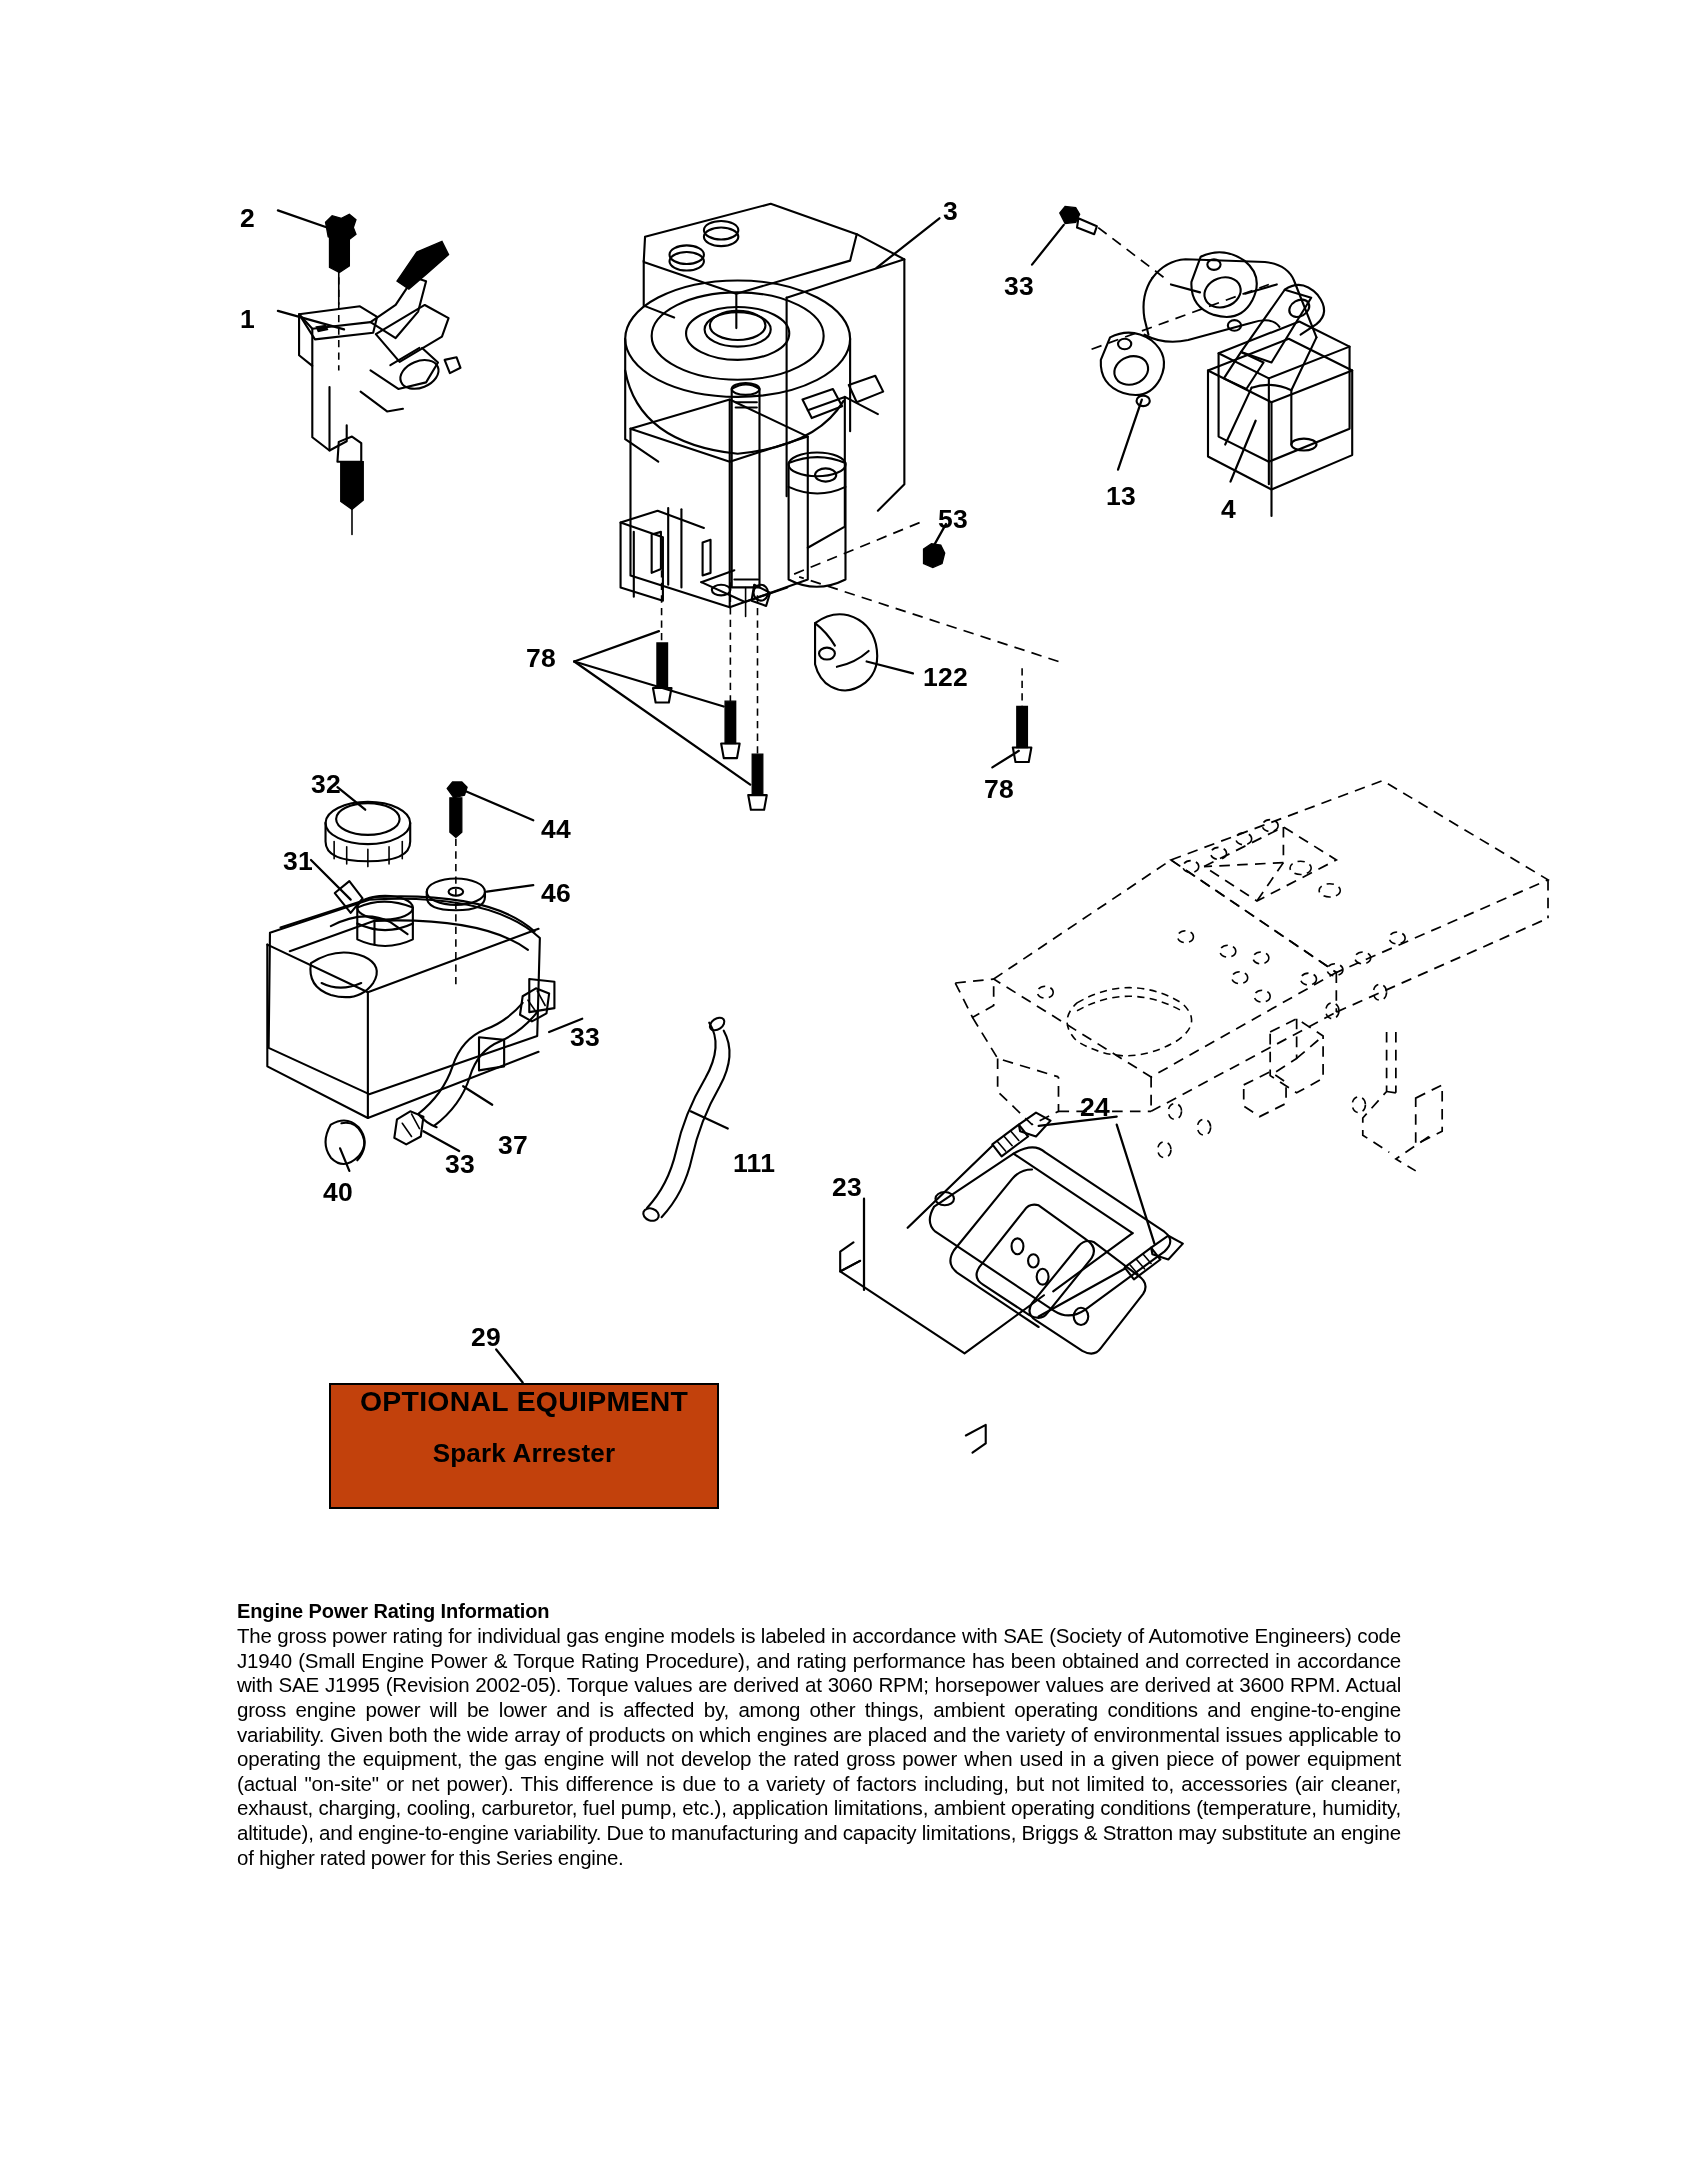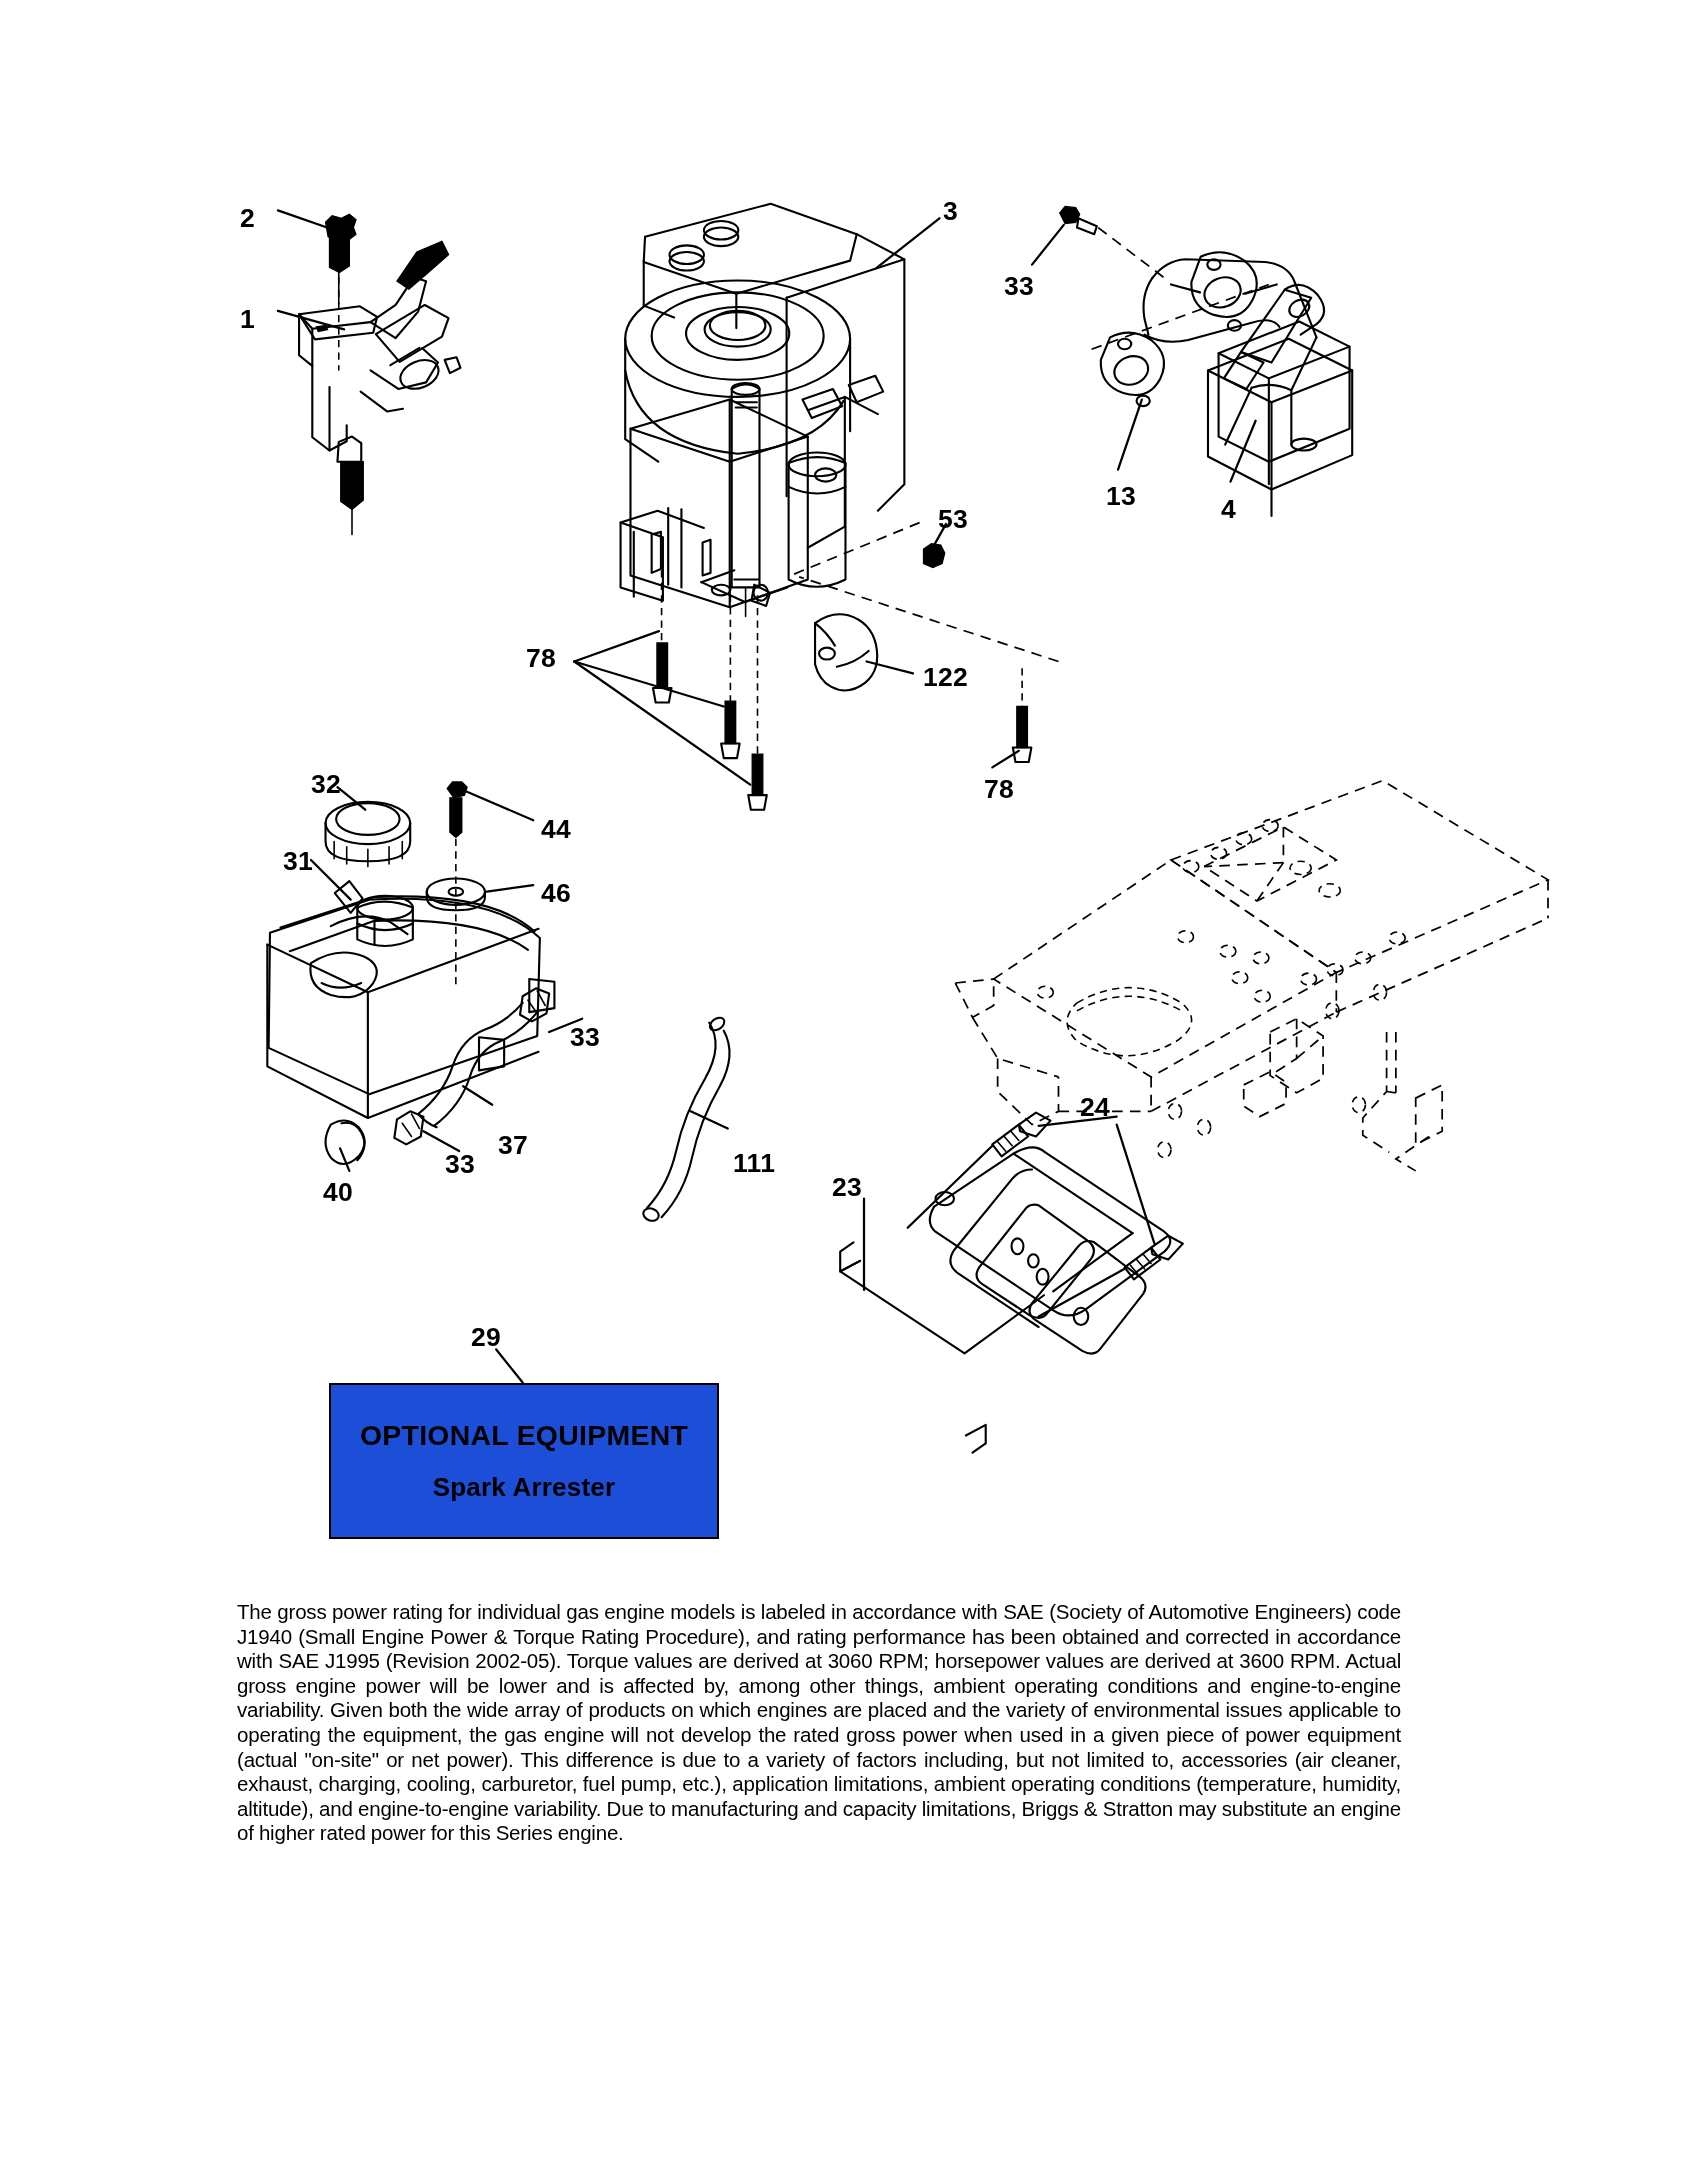--- a/index.html
+++ b/index.html
@@ -7,24 +7,24 @@
        font-family:"Liberation Sans",sans-serif;color:#000;}
 
   #page{position:absolute;inset:0;width:1687px;height:2183px;background:#fff;}
 
   
   .callout{position:absolute;font-family:"Liberation Sans",sans-serif;
            font-weight:bold;font-size:26.5px;line-height:1;color:#000;
            white-space:nowrap;letter-spacing:0.3px;}
 
   
-  #opt-box{position:absolute;left:329px;top:1383px;width:390px;height:156px;
-           border:2.6px solid #000;background:#1d4ed8;box-sizing:border-box;
+  #opt-box{position:absolute;left:329px;top:1383px;width:390px;height:126px;
+           border:2.6px solid #000;background:#c2410c;box-sizing:border-box;
            display:flex;flex-direction:column;align-items:center;
-           justify-content:center;gap:20px;}
+           gap:20px;}
   #opt-title{font-size:28.4px;font-weight:bold;letter-spacing:0.3px;}
   #opt-sub{font-size:26px;font-weight:bold;letter-spacing:0.2px;}
 
   
   #rating{position:absolute;left:237px;top:1600px;width:1164px;}
   #rating h2{margin:0 0 1.3px 0;font-size:20px;font-weight:bold;
              letter-spacing:-0.1px;}
   #rating p{margin:0;font-size:20.5px;line-height:1.20;text-align:justify;
             letter-spacing:-0.2px;word-spacing:-0.3px;}
 
@@ -416,17 +416,18 @@
   <div class="callout" style="left:1080px;top:1094px;">24</div>
   <div class="callout" style="left:832px;top:1174px;">23</div>
   <div class="callout" style="left:471px;top:1324px;">29</div>
 
   <div id="opt-box">
     <div id="opt-title">OPTIONAL EQUIPMENT</div>
     <div id="opt-sub">Spark Arrester</div>
   </div>
 
   <div id="rating">
+    <h2>Engine Power Rating Information</h2>
     <p>The gross power rating for individual gas engine models is labeled in accordance with SAE (Society of Automotive Engineers) code J1940 (Small Engine Power &amp; Torque Rating Procedure), and rating performance has been obtained and corrected in accordance with SAE J1995 (Revision 2002-05). Torque values are derived at 3060 RPM; horsepower values are derived at 3600 RPM. Actual gross engine power will be lower and is affected by, among other things, ambient operating conditions and engine-to-engine variability. Given both the wide array of products on which engines are placed and the variety of environmental issues applicable to operating the equipment, the gas engine will not develop the rated gross power when used in a given piece of power equipment (actual "on-site" or net power). This difference is due to a variety of factors including, but not limited to, accessories (air cleaner, exhaust, charging, cooling, carburetor, fuel pump, etc.), application limitations, ambient operating conditions (temperature, humidity, altitude), and engine-to-engine variability. Due to manufacturing and capacity limitations, Briggs &amp; Stratton may substitute an engine of higher rated power for this Series engine.</p>
   </div>
 
 </div>
 
 
 </body></html>

